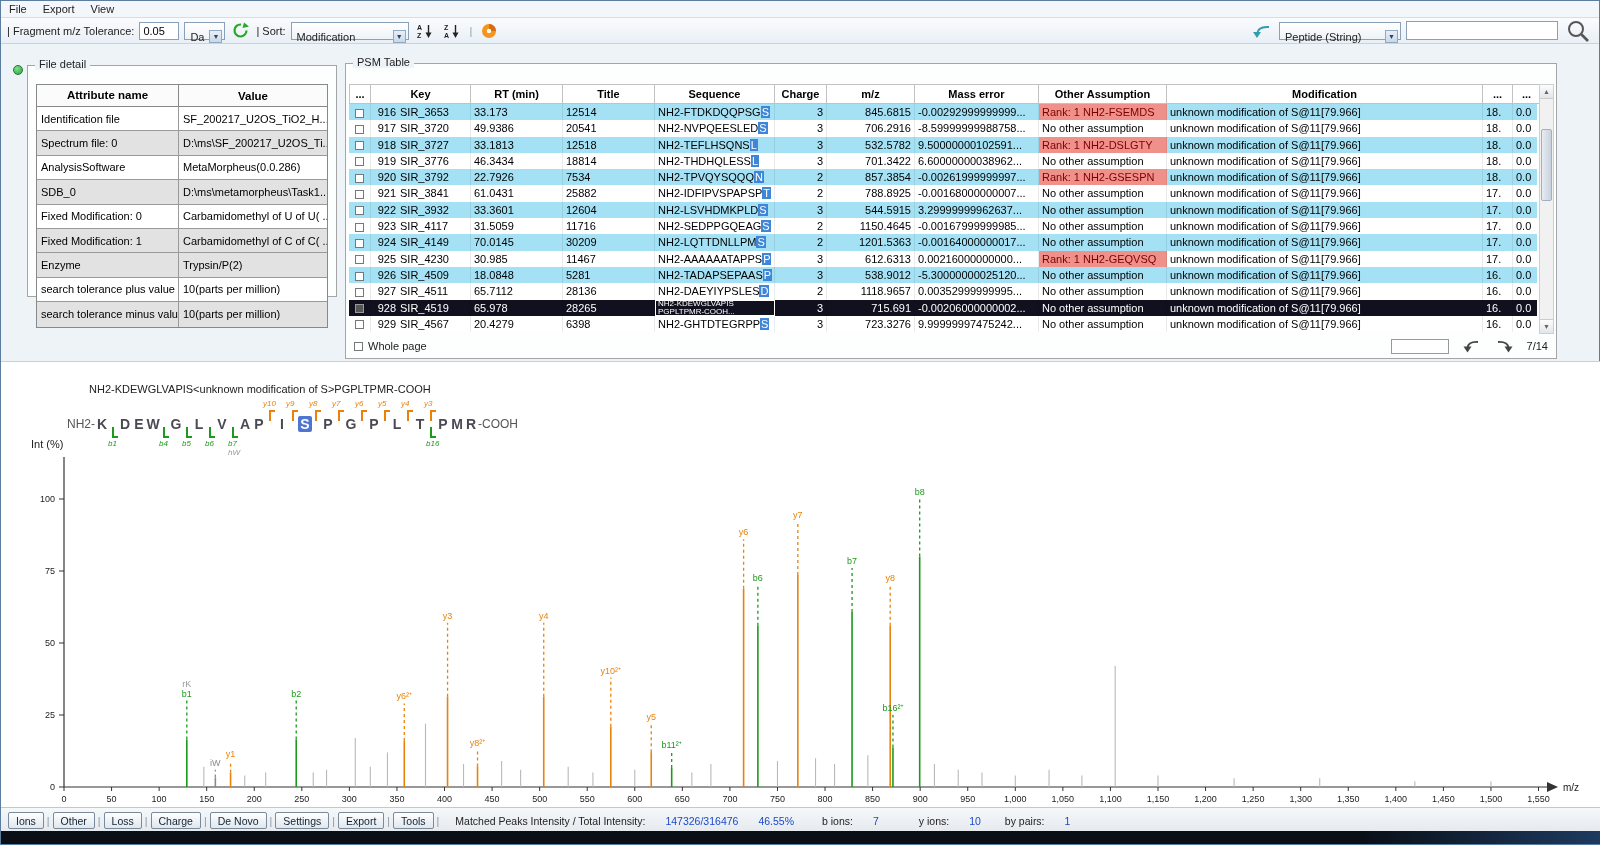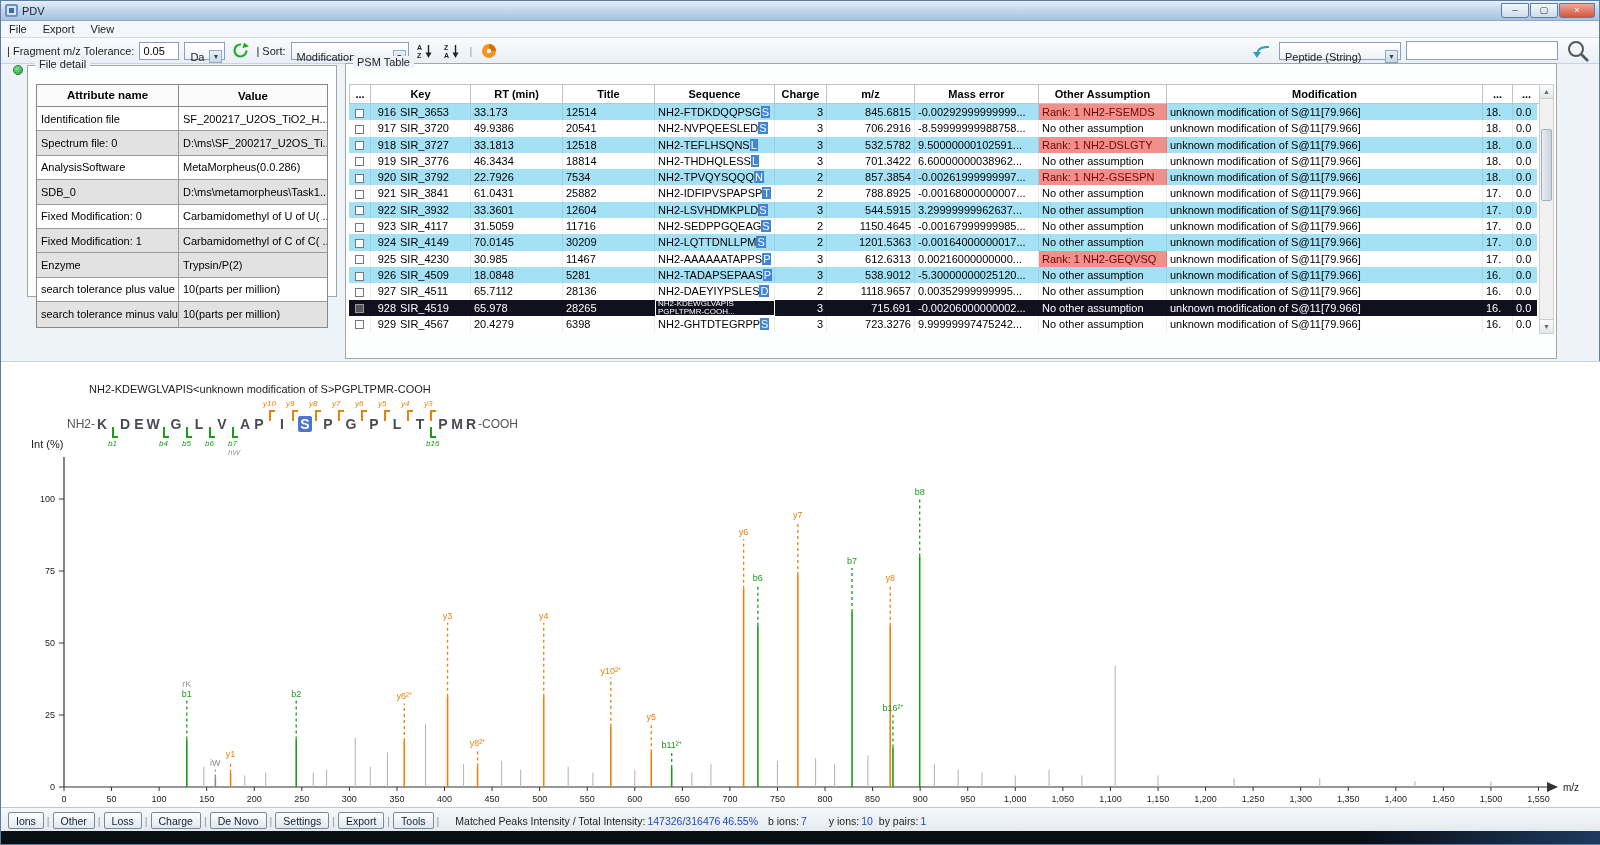--- a/index.html
+++ b/index.html
@@ -82,42 +82,29 @@
   .ylab{position:absolute;left:-3px;top:-16px;font-size:8px;color:#e8820c}
   .btick{position:absolute;left:3px;bottom:-5px;width:6px;height:11px;border-left:2px solid #1b9a1b;border-bottom:2px solid #1b9a1b}
   .blab{position:absolute;left:-1px;bottom:-15px;font-size:8px;color:#1b9a1b}
   .blab2{position:absolute;left:-1px;bottom:-24px;font-size:8px;color:#999}
   .chart{position:absolute;top:88px;left:0}
 
   
   .bottombar{position:absolute;top:806px;left:0;width:1600px;height:26px;background:linear-gradient(#f6f8fa,#e4e9ee);border-top:1px solid #c0c8d0;display:flex;align-items:center;padding:0 6px;font-size:10.5px;color:#222}
   .bbtn{height:17px;padding:0 7px;font-size:10.5px;border:1px solid #7a8a9a;border-radius:2px;background:linear-gradient(#fff,#dfe7ee);color:#123;margin:0 1px}
   .bpipe{color:#8899aa;margin:0 2px}
-  .statusline{margin-left:14px;display:flex;gap:2px;align-items:center;white-space:nowrap}
+  .statusline{margin-left:14px;display:flex;gap:20px;align-items:center;white-space:nowrap}
   .sv{color:#1a49c8}
   .frame-bottom{position:absolute;bottom:0;left:0;width:1600px;height:13px;background:linear-gradient(90deg,#0a0f16 85%,#1d3a5f)}
 </style>
 </head>
 <body>
 
 <div class="window">
 
-  <div class="titlebar">
-    <svg width="13" height="13">
-        <rect width="13" height="13" rx="2" fill="#6c93c0"></rect>
-        <rect x="2" y="2" width="9" height="9" rx="1" fill="#d8e6f4"></rect>
-        <rect x="4" y="4" width="5" height="5" fill="#3c6ea5"></rect>
-      </svg>
-    <span class="title">PDV</span>
-    <div class="win-controls">
-      <div class="wbtn">–</div>
-      <div class="wbtn">▢</div>
-      <div class="wbtn close">×</div>
-    </div>
-  </div>
 
   <div class="menubar">
       <span class="menu-item">File</span>
       <span class="menu-item">Export</span>
       <span class="menu-item">View</span>
     </div>
 
   <div class="toolbar">
     <span class="tlabel">| Fragment m/z Tolerance:</span>
     <input class="tb-input" value="0.05" style="">
@@ -447,20 +434,40 @@
               <div class="pcell">unknown modification of S@11[79.966]</div>
               <div class="pcell">16.</div>
               <div class="pcell">0.0</div>
             </div>
           </div>
       </div>
       <div class="vscroll">
         <div class="sarr">▲</div>
         <div class="sthumb"></div>
         <div class="sarr dn">▼</div>
+      </div>
+      <div class="pfooter">
+        <span class="cbx" style="margin-right:5px"></span>
+        <span>Whole page</span>
+        <div class="right">
+          <input class="page-input" style="">
+          <span class="icon-btn">
+            <svg width="20" height="15">
+                <path d="M17 3 Q7 2.5 6.5 9" fill="none" stroke="#444" stroke-width="1.8"></path>
+                <polygon points="2.5,7.5 10.5,7.5 6.5,13.5" fill="#444"></polygon>
+              </svg>
+          </span>
+          <span class="icon-btn">
+            <svg width="20" height="15">
+                <path d="M3 3 Q13 2.5 13.5 9" fill="none" stroke="#444" stroke-width="1.8"></path>
+                <polygon points="9.5,7.5 17.5,7.5 13.5,13.5" fill="#444"></polygon>
+              </svg>
+          </span>
+          <span class="pageind">7/14</span>
+        </div>
       </div>
     </div>
   </div>
 
   <div class="spectrum-panel">
     <div class="spec-header">NH2-KDEWGLVAPIS&lt;unknown modification of S&gt;PGPLTPMR-COOH</div>
     <div class="seq-row"><span class="seq-fix">NH2-</span><span class="seq-res">K</span><span class="bd"><i class="btick"></i><i class="blab">b1</i></span><span class="seq-res">D</span><span class="seq-res">E</span><span class="seq-res">W</span><span class="bd"><i class="btick"></i><i class="blab">b4</i></span><span class="seq-res">G</span><span class="bd"><i class="btick"></i><i class="blab">b5</i></span><span class="seq-res">L</span><span class="bd"><i class="btick"></i><i class="blab">b6</i></span><span class="seq-res">V</span><span class="bd"><i class="btick"></i><i class="blab">b7</i><i class="blab2">hW</i></span><span class="seq-res">A</span><span class="seq-res">P</span><span class="bd"><i class="ytick"></i><i class="ylab">y10</i></span><span class="seq-res">I</span><span class="bd"><i class="ytick"></i><i class="ylab">y9</i></span><span class="seq-res mod">S</span><span class="bd"><i class="ytick"></i><i class="ylab">y8</i></span><span class="seq-res">P</span><span class="bd"><i class="ytick"></i><i class="ylab">y7</i></span><span class="seq-res">G</span><span class="bd"><i class="ytick"></i><i class="ylab">y6</i></span><span class="seq-res">P</span><span class="bd"><i class="ytick"></i><i class="ylab">y5</i></span><span class="seq-res">L</span><span class="bd"><i class="ytick"></i><i class="ylab">y4</i></span><span class="seq-res">T</span><span class="bd"><i class="ytick"></i><i class="ylab">y3</i><i class="btick"></i><i class="blab">b16</i></span><span class="seq-res">P</span><span class="seq-res">M</span><span class="seq-res">R</span><span class="seq-fix">-COOH</span></div>
     <div class="int-label">Int (%)</div>
     <svg class="chart" width="1600" height="356">
         <line x1="63" y1="7" x2="63" y2="337" stroke="#333" stroke-width="1.2"></line>

